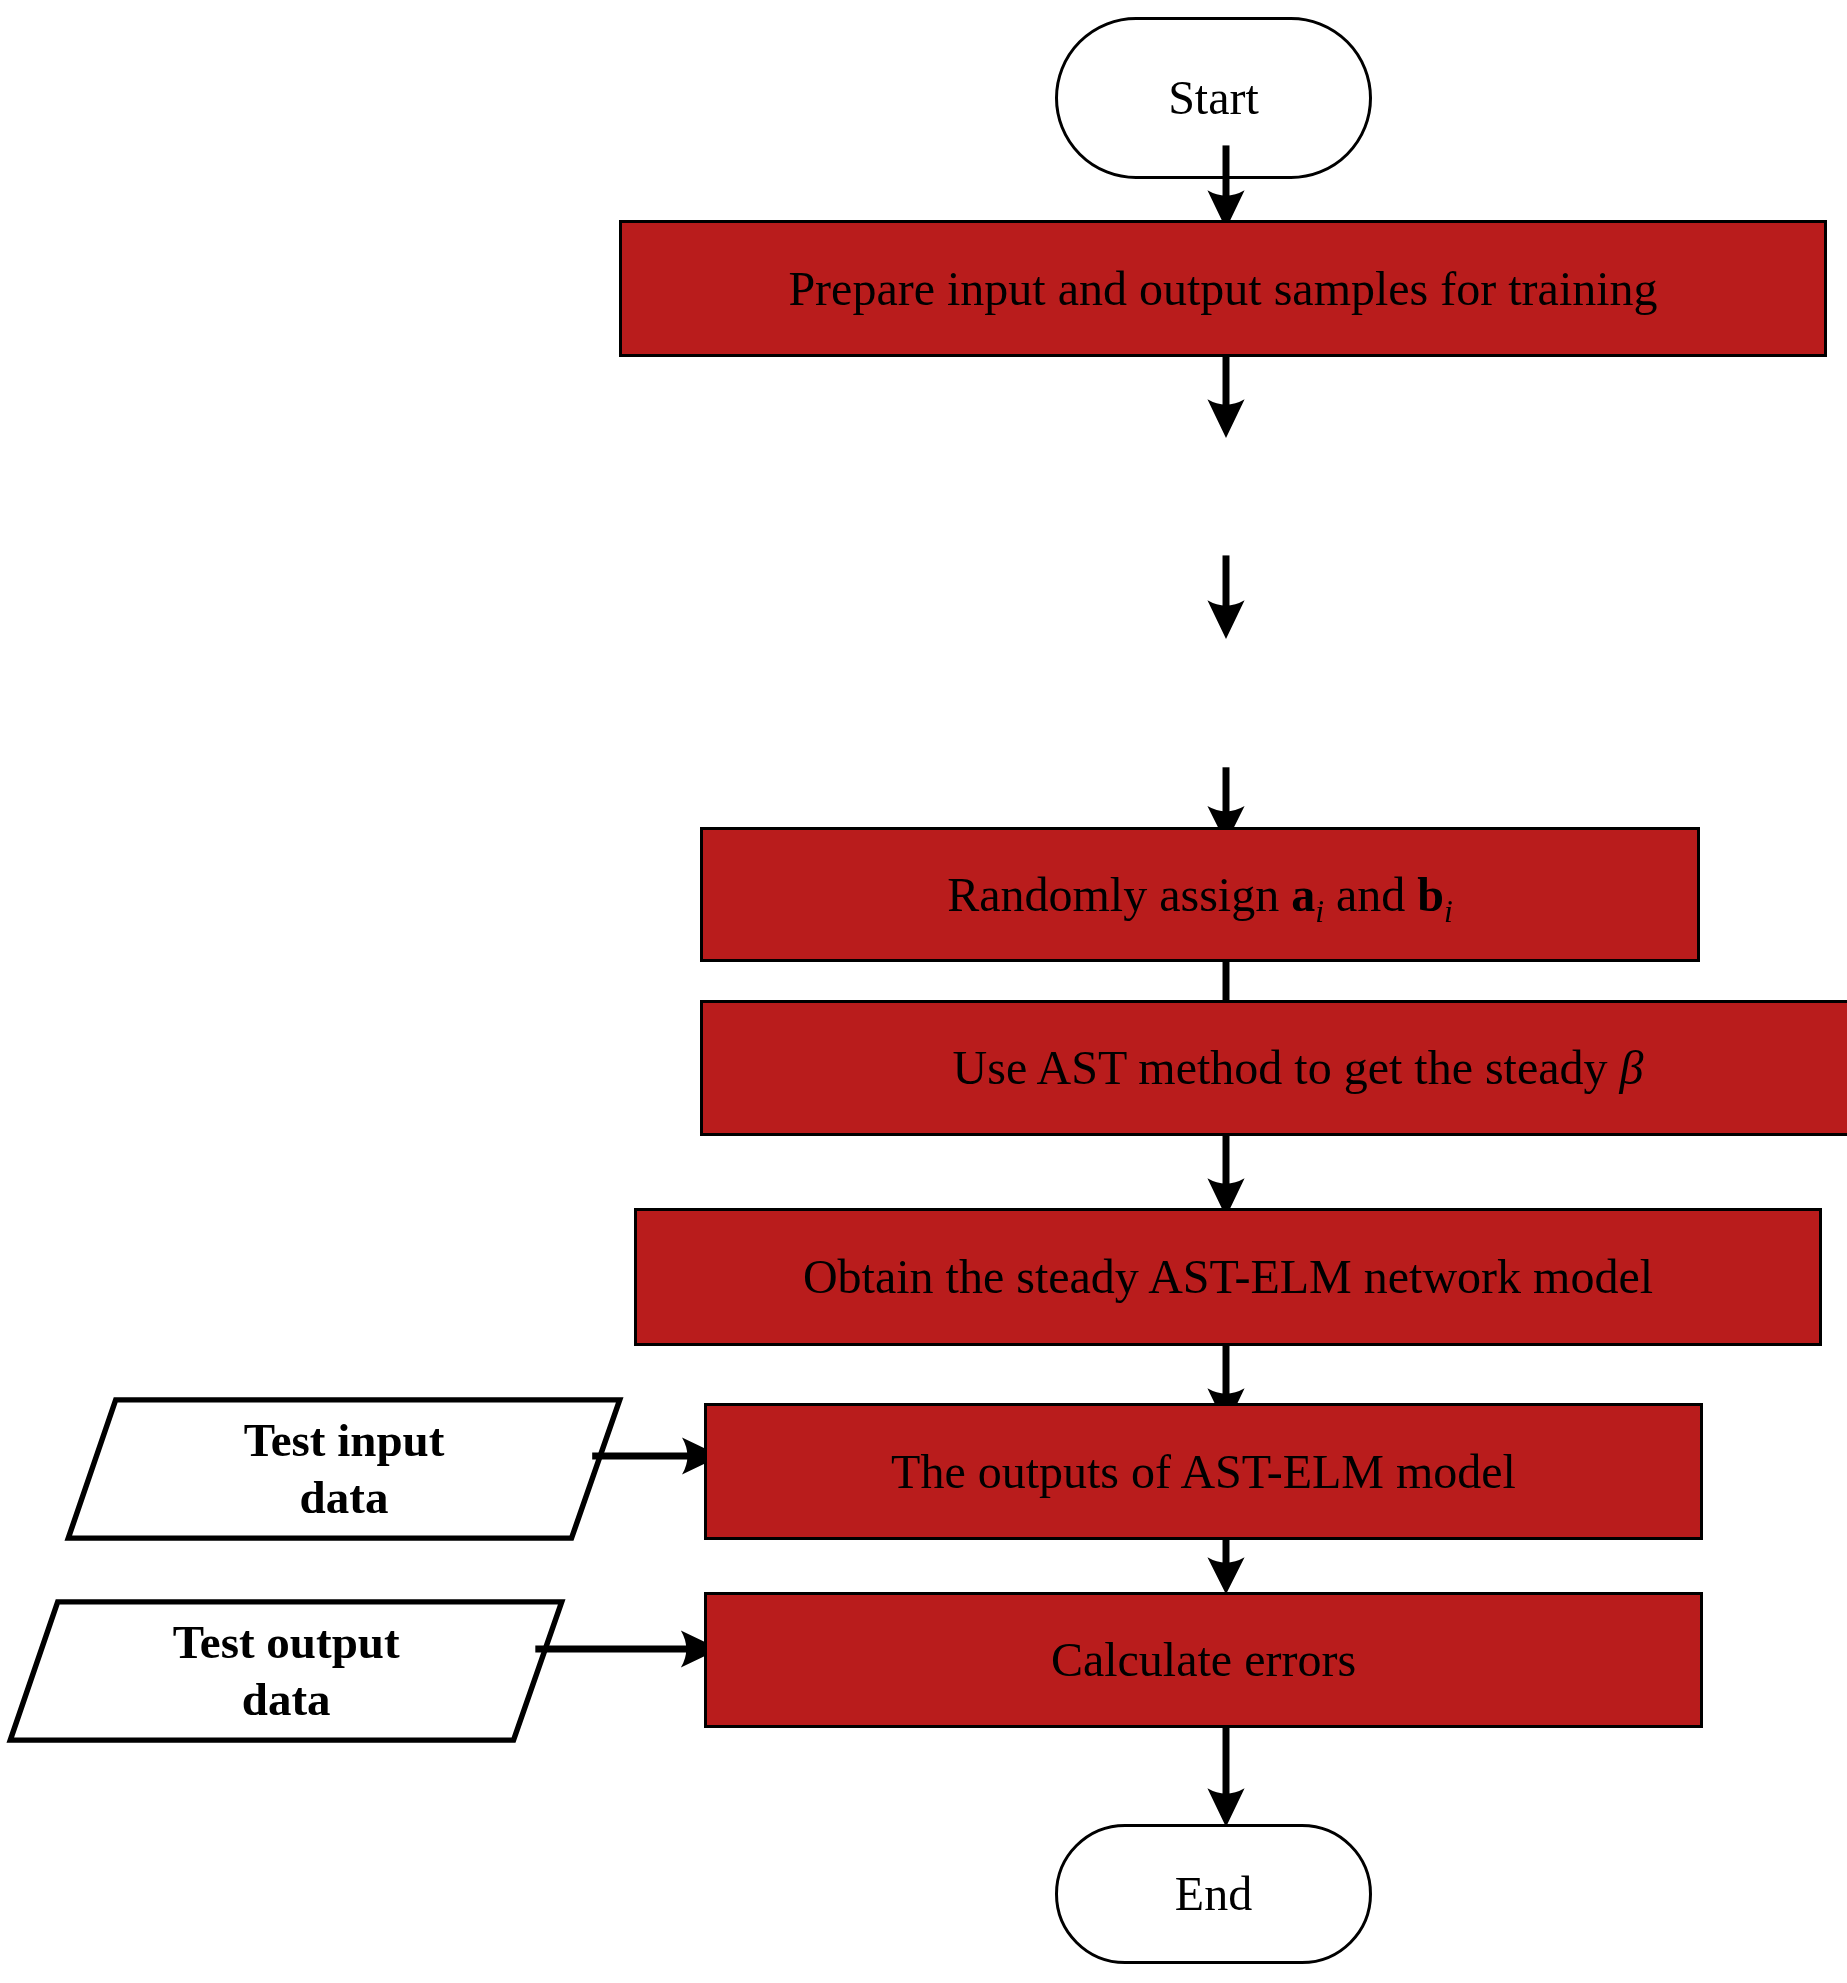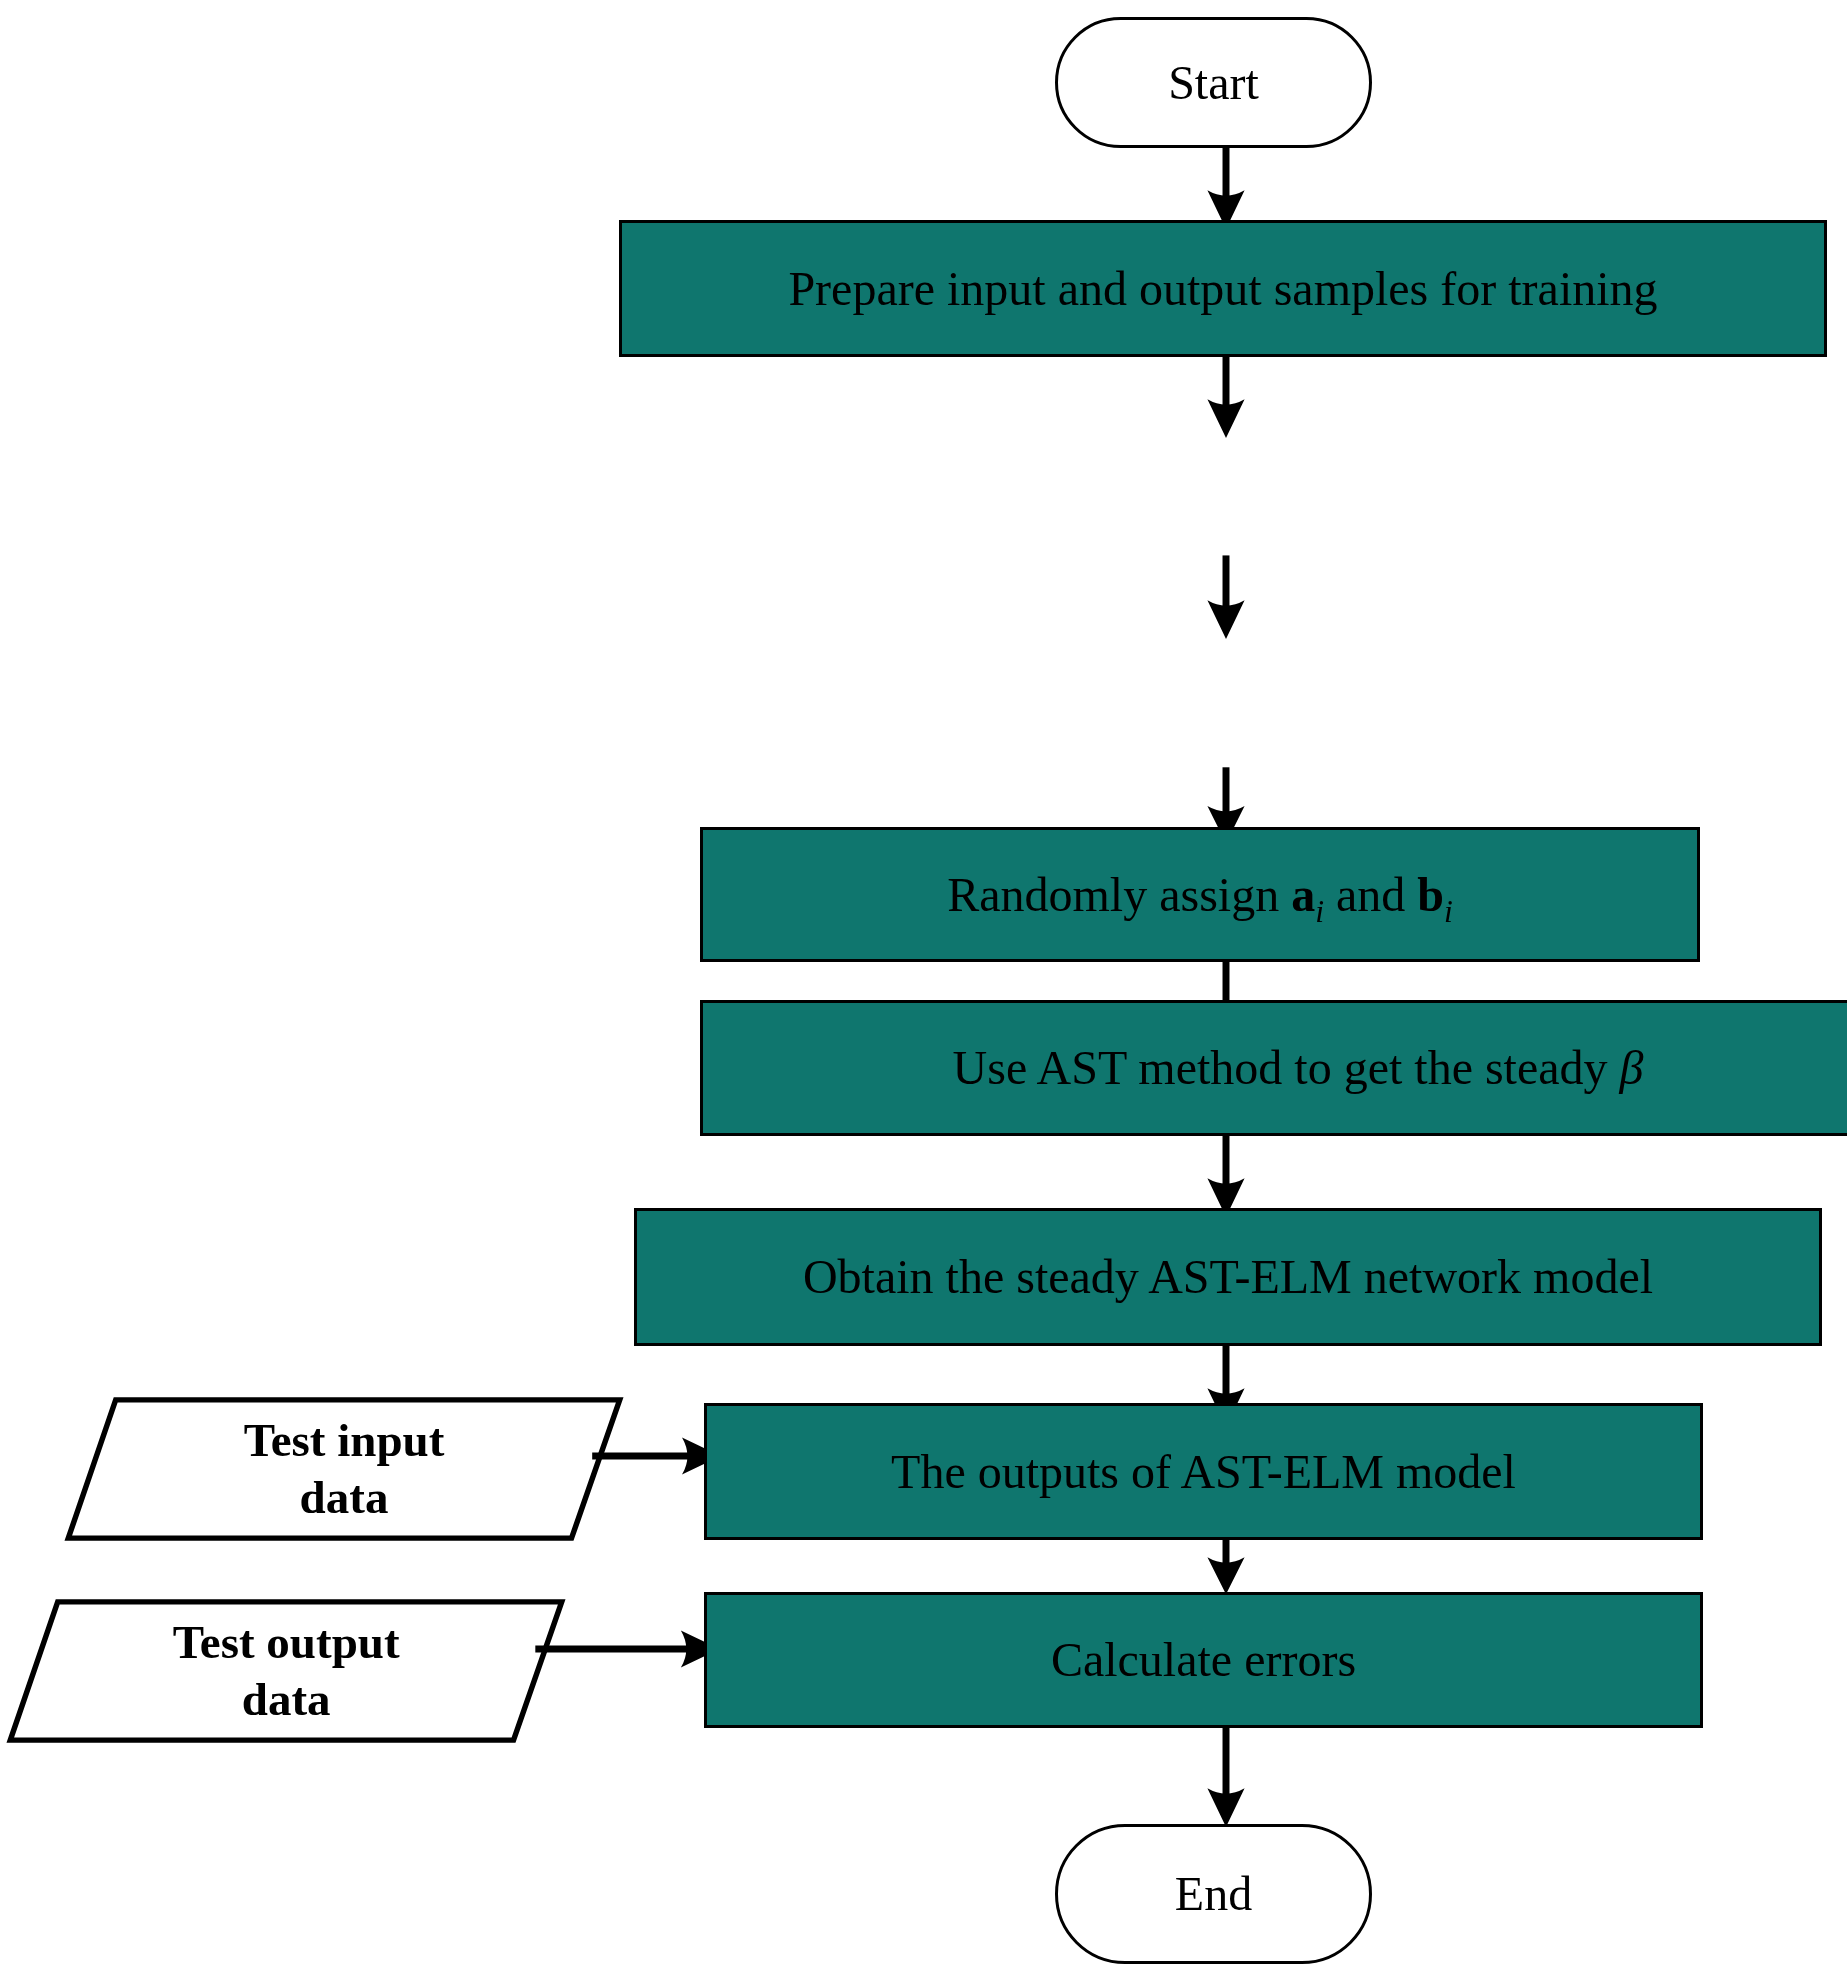--- a/index.html
+++ b/index.html
@@ -25,21 +25,21 @@
     color: #000000;
     line-height: 1.12;
   }
   .terminator {
     border: 3.9px solid #000000;
     border-radius: 778px;
     background: #ffffff;
   }
   .process {
     border: 3.9px solid #000000;
-    background: #0f766e;
+    background: #b91c1c;
   }
   .io-wrap {
     position: absolute;
     font-weight: bold;
   }
   .io-wrap svg {
     position: absolute;
     left: 0;
     top: 0;
     overflow: visible;
@@ -86,21 +86,21 @@
     font-style: normal;
     font-size: 0.95em;
   }
   .nbsp-gap { display: inline-block; width: 20px; }
 </style>
 </head>
 <body>
 
 <div id="canvas">
 
-  <div class="node terminator t-62" style="left:1055px; top:17px; width:317px; height:131px;">
+  <div class="node terminator t-62" style="left:1055px; top:17px; width:317px; height:162px;">
     <span>Start</span>
   </div>
 
   <svg class="conn" style="left:1202px; top:145px; width:48px; height:86px;" viewBox="0 0 62 110">
     <line x1="31" y1="0" x2="31" y2="78" stroke="#000" stroke-width="9"></line>
     <path d="M 31 108 L 7 58 Q 31 72 55 58 Z" fill="#000"></path>
   </svg>
 
   <div class="node process t-62" style="left:619px; top:220px; width:1208px; height:137px;">
     <span>Prepare input and output samples for training</span>

